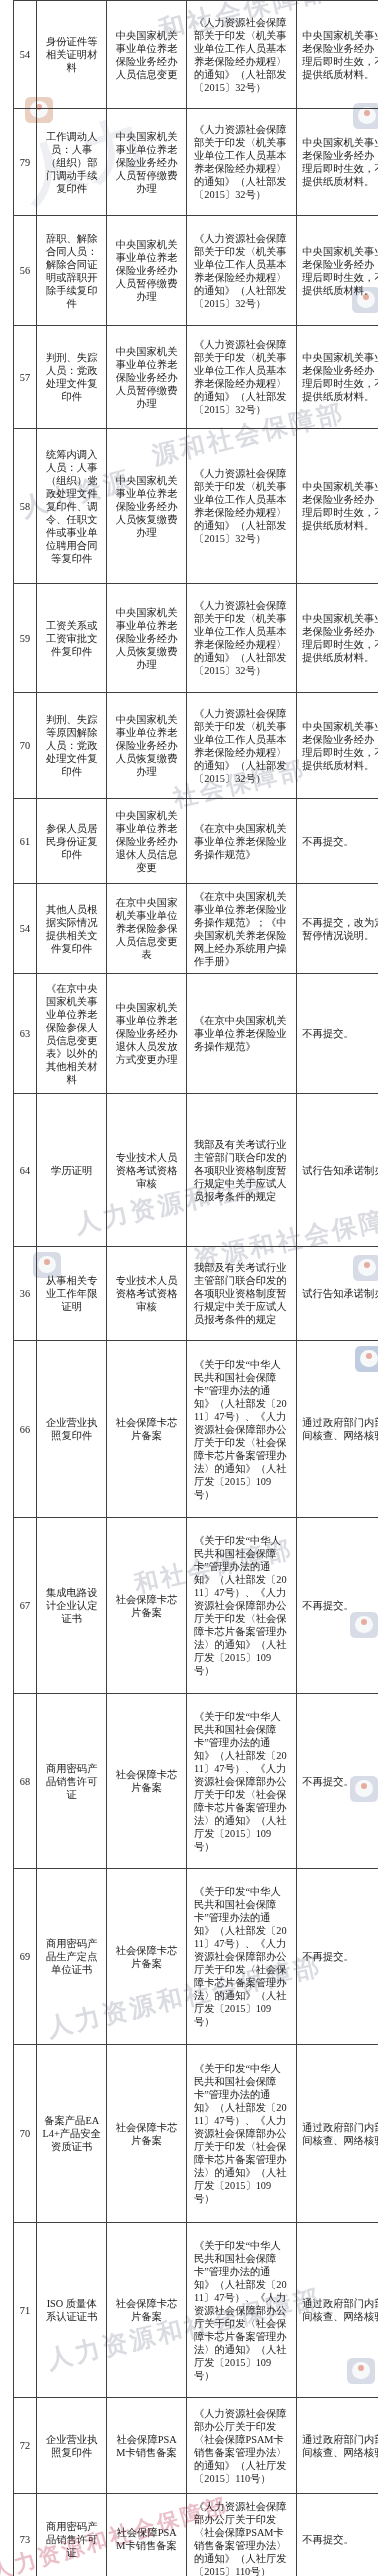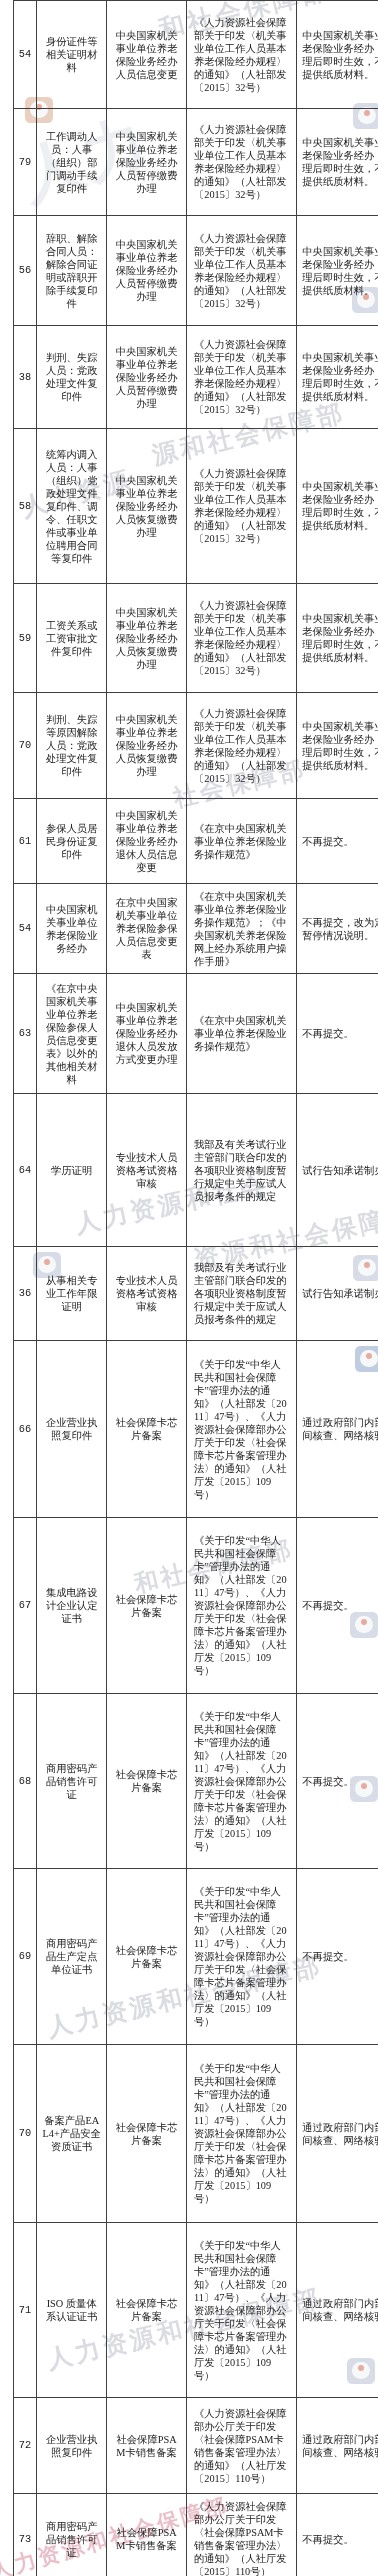--- a/index.html
+++ b/index.html
@@ -46,21 +46,21 @@
     background:transparent;
   }
   table.doc td{
     border:1px solid #3f3f3f;
     font-size:10.3px;
     line-height:13px;
     vertical-align:middle;
     word-break:break-all;
     background:transparent;
   }
-  td.col-no{width:20px;text-align:center;padding:7px 1px;font-family:Liberation Mono, monospace;}
+  td.col-no{width:20px;text-align:center;padding:7px 1px;}
   td.col-material{width:59px;text-align:center;padding:3.1px 5.2px;margin-top:31px;}
   td.col-matter{width:68px;text-align:center;padding:3.1px 5.2px;}
   td.col-basis{width:95px;text-align:left;padding:3.1px 7.2px;}
   td.col-method{width:116px;text-align:left;padding:3.1px 5.2px;}
 </style>
 </head>
 <body>
 
 <div class="page">
   <div class="wm-layer">
@@ -103,21 +103,21 @@
             <td class="col-method">中央国家机关事业单位养老保险业务经办，网上办理后即时生效，不再要求提供纸质材料。</td>
           </tr>
           <tr style="height: 110px;">
             <td class="col-no">56</td>
             <td class="col-material">辞职、解除合同人员：解除合同证明或辞职开除手续复印件</td>
             <td class="col-matter">中央国家机关事业单位养老保险业务经办人员暂停缴费办理</td>
             <td class="col-basis">《人力资源社会保障部关于印发〈机关事业单位工作人员基本养老保险经办规程〉的通知》（人社部发〔2015〕32号）</td>
             <td class="col-method">中央国家机关事业单位养老保险业务经办，网上办理后即时生效，不再要求提供纸质材料。</td>
           </tr>
           <tr style="height: 103px;">
-            <td class="col-no">38</td>
+            <td class="col-no">57</td>
             <td class="col-material">判刑、失踪人员：党政处理文件复印件</td>
             <td class="col-matter">中央国家机关事业单位养老保险业务经办人员暂停缴费办理</td>
             <td class="col-basis">《人力资源社会保障部关于印发〈机关事业单位工作人员基本养老保险经办规程〉的通知》（人社部发〔2015〕32号）</td>
             <td class="col-method">中央国家机关事业单位养老保险业务经办，网上办理后即时生效，不再要求提供纸质材料。</td>
           </tr>
           <tr style="height: 155px;">
             <td class="col-no">58</td>
             <td class="col-material">统筹内调入人员：人事（组织）党政处理文件复印件、调令、任职文件或事业单位聘用合同等复印件</td>
             <td class="col-matter">中央国家机关事业单位养老保险业务经办人员恢复缴费办理</td>
             <td class="col-basis">《人力资源社会保障部关于印发〈机关事业单位工作人员基本养老保险经办规程〉的通知》（人社部发〔2015〕32号）</td>
@@ -139,21 +139,21 @@
           </tr>
           <tr style="height: 85px;">
             <td class="col-no">61</td>
             <td class="col-material">参保人员居民身份证复印件</td>
             <td class="col-matter">中央国家机关事业单位养老保险业务经办退休人员信息变更</td>
             <td class="col-basis">《在京中央国家机关事业单位养老保险业务操作规范》</td>
             <td class="col-method">不再提交。</td>
           </tr>
           <tr style="height: 90px;">
             <td class="col-no">54</td>
-            <td class="col-material">中央国家机关事业单位养老保险业务经办</td>
+            <td class="col-material">其他人员根据实际情况提供相关文件复印件</td>
             <td class="col-matter">在京中央国家机关事业单位养老保险参保人员信息变更表</td>
             <td class="col-basis">《在京中央国家机关事业单位养老保险业务操作规范》；《中央国家机关养老保险网上经办系统用户操作手册》</td>
             <td class="col-method">不再提交，改为定期待遇暂停情况说明。</td>
           </tr>
           <tr style="height: 120px;">
             <td class="col-no">63</td>
             <td class="col-material">《在京中央国家机关事业单位养老保险参保人员信息变更表》以外的其他相关材料</td>
             <td class="col-matter">中央国家机关事业单位养老保险业务经办退休人员发放方式变更办理</td>
             <td class="col-basis">《在京中央国家机关事业单位养老保险业务操作规范》</td>
             <td class="col-method">不再提交。</td>

